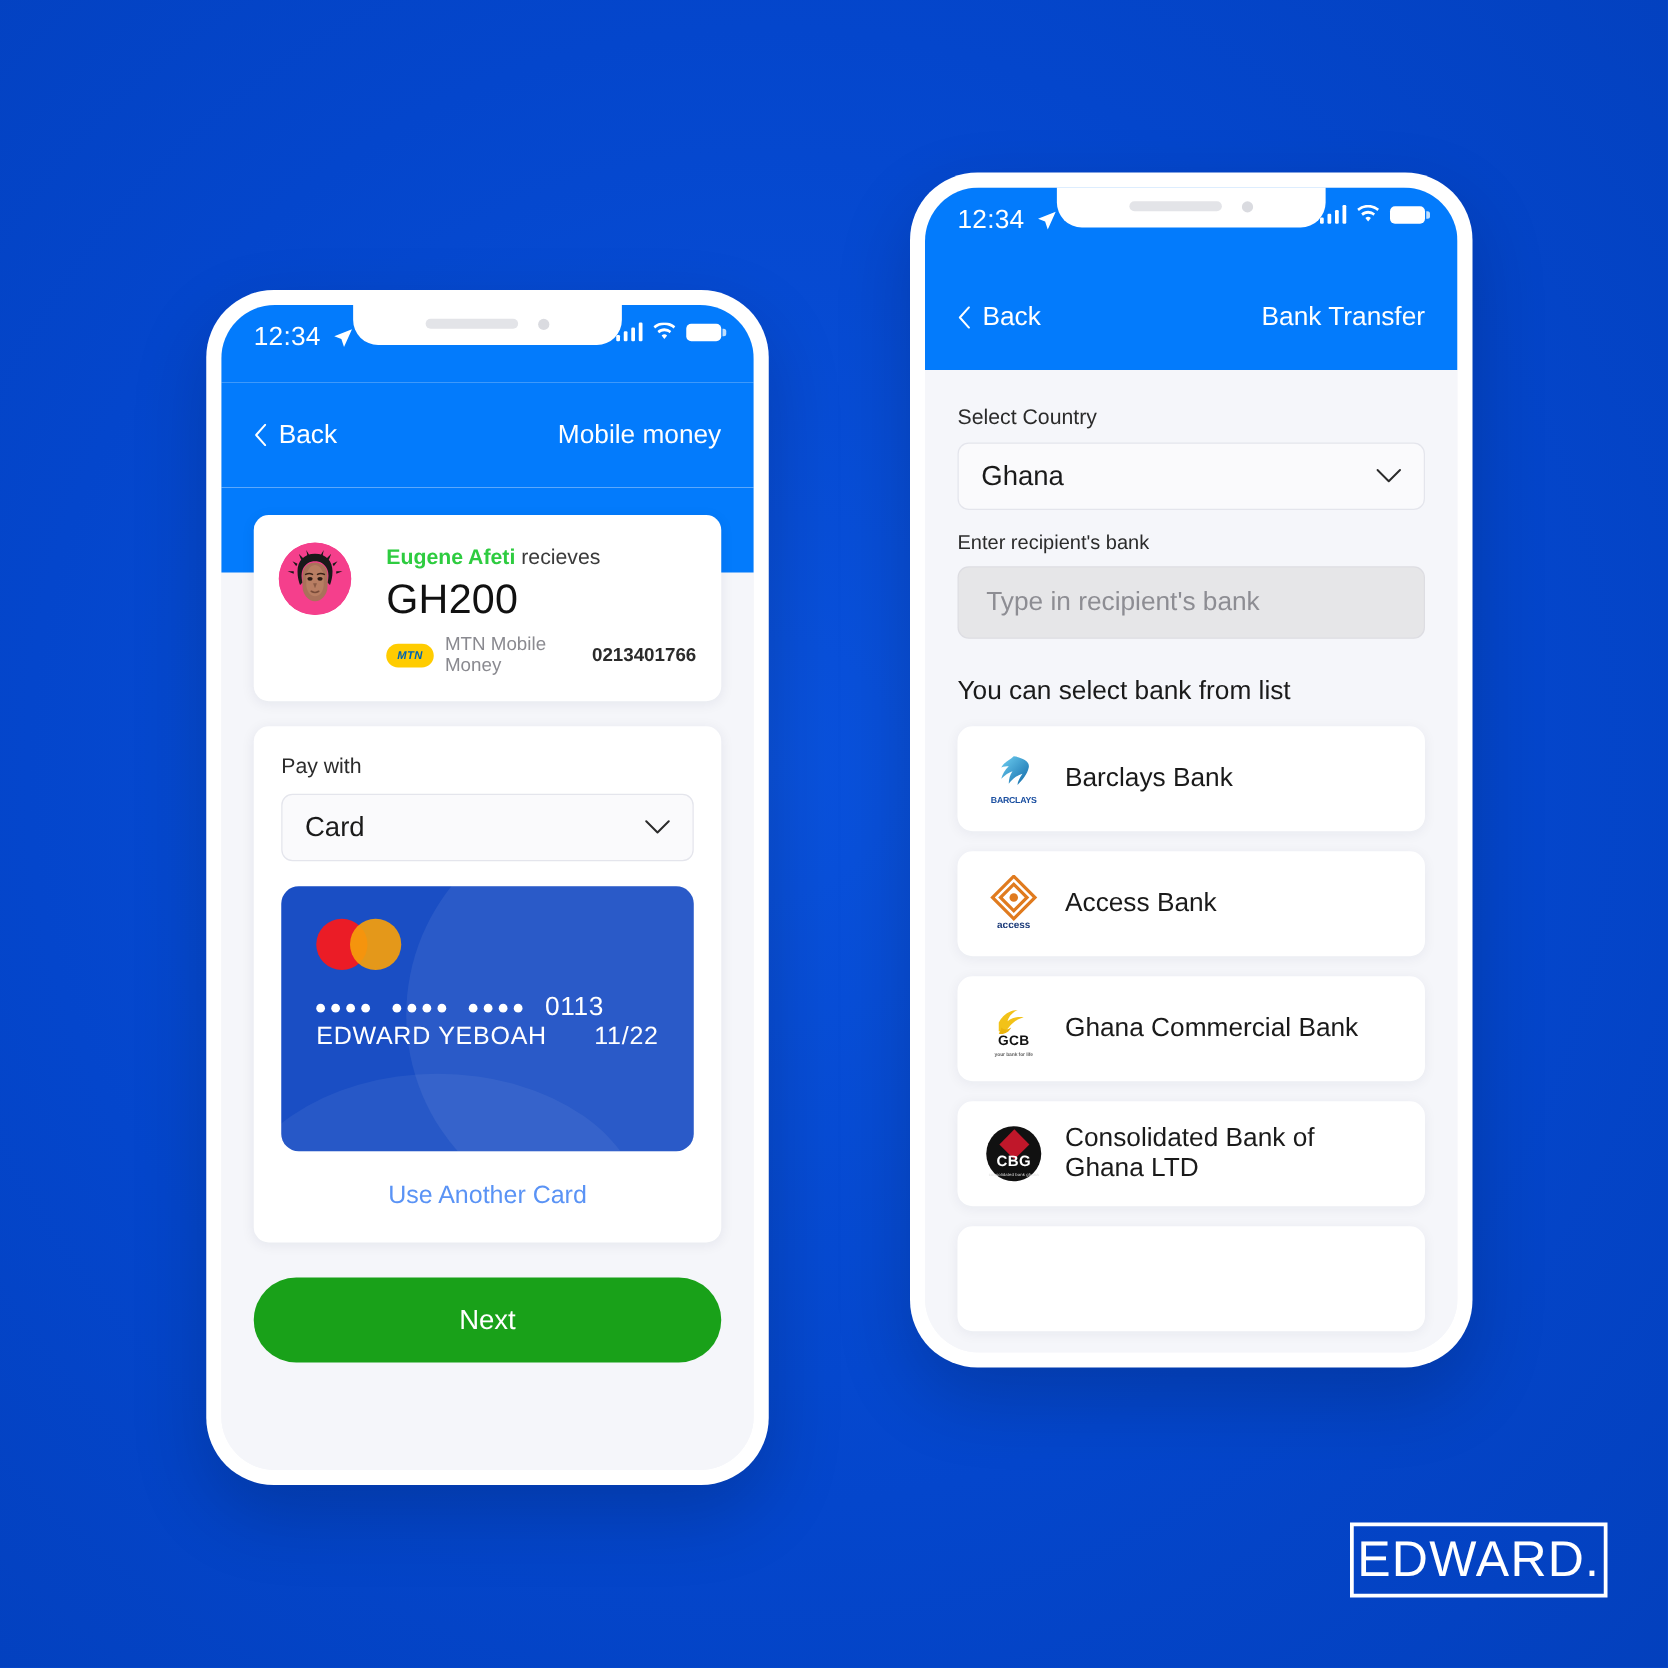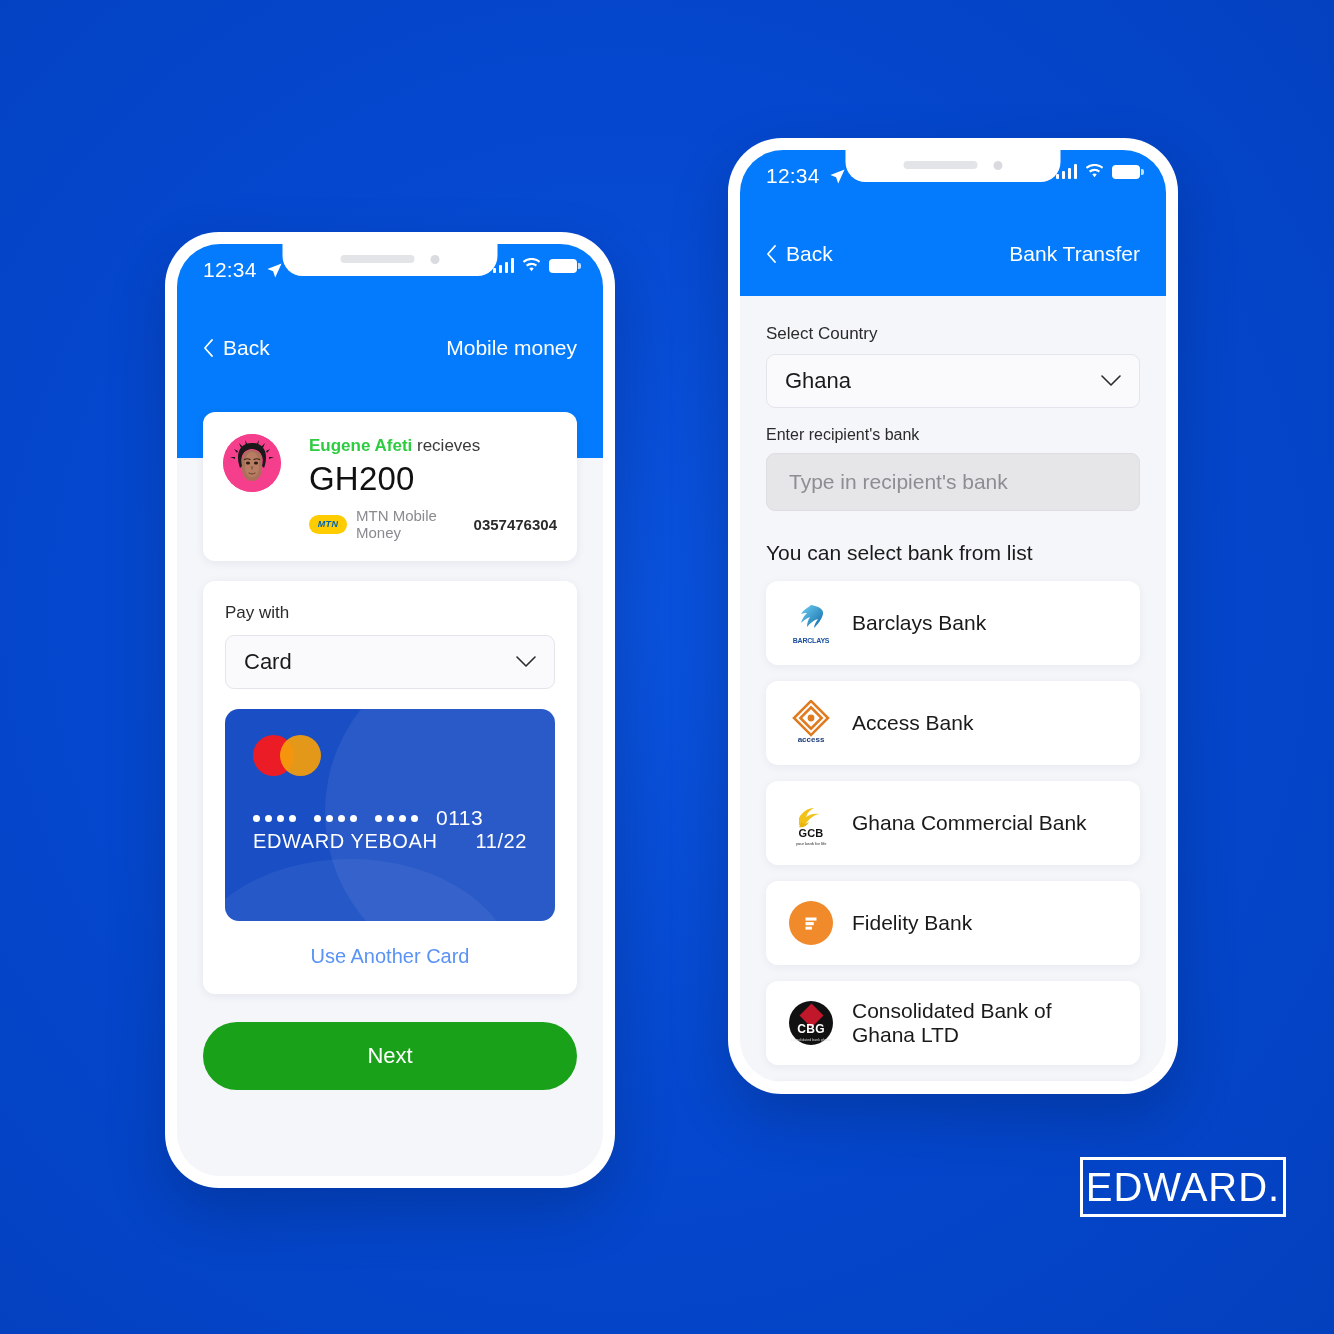--- a/index.html
+++ b/index.html
@@ -176,21 +176,21 @@
     position: absolute; left: -40px; bottom: -168px;
     width: 330px; height: 230px; border-radius: 50%;
     background: rgba(255,255,255,.06);
   }
   .mc { display: flex; position: relative; z-index: 2; }
   .mc i { display:block; width: 41px; height: 41px; border-radius: 50%; }
   .mc i.red { background: #EB1C26; }
   .mc i.yel { background: #F59E0B; margin-left: -14px; mix-blend-mode: normal; opacity:.92; }
   .cc-num {
     position: relative; z-index: 2;
-    margin-top: 30px;
+    margin-top: 18px;
     display: flex; align-items: center; gap: 18px;
     font-size: 21px; letter-spacing: .5px;
   }
   .dotgrp { display: flex; gap: 5px; }
   .dotgrp b { width: 7px; height: 7px; border-radius: 50%; background: #fff; display: block; }
   .cc-foot {
     position: relative; z-index: 2;
     display: flex; align-items: center; justify-content: space-between;
     font-size: 20px; letter-spacing: .6px;
   }
@@ -251,21 +251,21 @@
   .lg-cbg .dia {
     width: 17px; height: 17px; background:#C0172A; transform: rotate(45deg);
     position:absolute; top: 6px;
   }
   .lg-cbg .txt { position:absolute; bottom: 9px; font-size: 12px; font-weight: 800; color:#fff; letter-spacing:.3px; }
   .lg-cbg .sub { position:absolute; bottom: 3px; font-size: 3.4px; color:#ddd; letter-spacing:.1px; }
 
   
   .watermark {
     position: absolute;
-    left: 1080px; top: 1157px;
+    left: 1080px; top: 1218px;
     width: 206px; height: 60px;
     border: 3px solid #FFFFFF;
     display: flex; align-items: center; justify-content: center;
     color: #fff;
     font-size: 40px;
     letter-spacing: 1px;
     font-family: "Liberation Sans", sans-serif;
   }
 </style>
 </head>
@@ -336,21 +336,21 @@
         <div class="recipient-info">
           <div class="recv-line">
             <span class="recv-name">Eugene Afeti</span><span> recieves</span>
           </div>
           <div class="amount">GH200</div>
           <div class="momo-row">
             <span class="mtn-logo">
                 <span>MTN</span>
               </span>
             <span>MTN Mobile Money</span>
-            <span class="momo-num">0357476304</span>
+            <span class="momo-num">0213401766</span>
           </div>
         </div>
       </div>
 
       <div class="card paywith-card">
         <div class="field-label">Pay with</div>
         <div class="select">
           <span>Card</span>
           <svg class="chev-down" viewBox="0 0 20 12">
               <path d="M1 1l9 9 9-9" stroke="#2B2B2B" stroke-width="1.6" fill="none" stroke-linecap="round" stroke-linejoin="round"></path>
@@ -499,32 +499,20 @@
               <path d="M11 18c3-6 9-10 15-10-4 2-7 5-8 9 4-3 9-4 13-3-5 1-9 4-12 8-2 3-5 4-8 3z" fill="#F2C218"></path>
               <path d="M13 22c2 2 5 2 8 0-2 4-6 6-10 5 1-2 2-3 2-5z" fill="#EAB30C"></path>
             </svg>
             <span class="wlab">GCB</span>
             <span class="wlab2">your bank for life</span>
           </span>
         </span>
         <span class="bank-name">Ghana Commercial Bank</span>
       </div>
 
-      <div class="bank-row">
-        <span class="bank-logo">
-          <span class="lg-fidelity">
-            <svg viewBox="0 0 24 24" width="22" height="22">
-              <path d="M6 6h12v3.4H6z" fill="#fff"></path>
-              <path d="M6 11h9v3.4H6z" fill="#fff"></path>
-              <path d="M6 16h7v3.2H6z" fill="#fff"></path>
-            </svg>
-          </span>
-        </span>
-        <span class="bank-name">Fidelity Bank</span>
-      </div>
 
       <div class="bank-row">
         <span class="bank-logo">
           <span class="lg-cbg">
             <span class="dia"></span>
             <span class="txt">CBG</span>
             <span class="sub">consolidated bank ghana</span>
           </span>
         </span>
         <span class="bank-name">Consolidated Bank of Ghana LTD</span>

